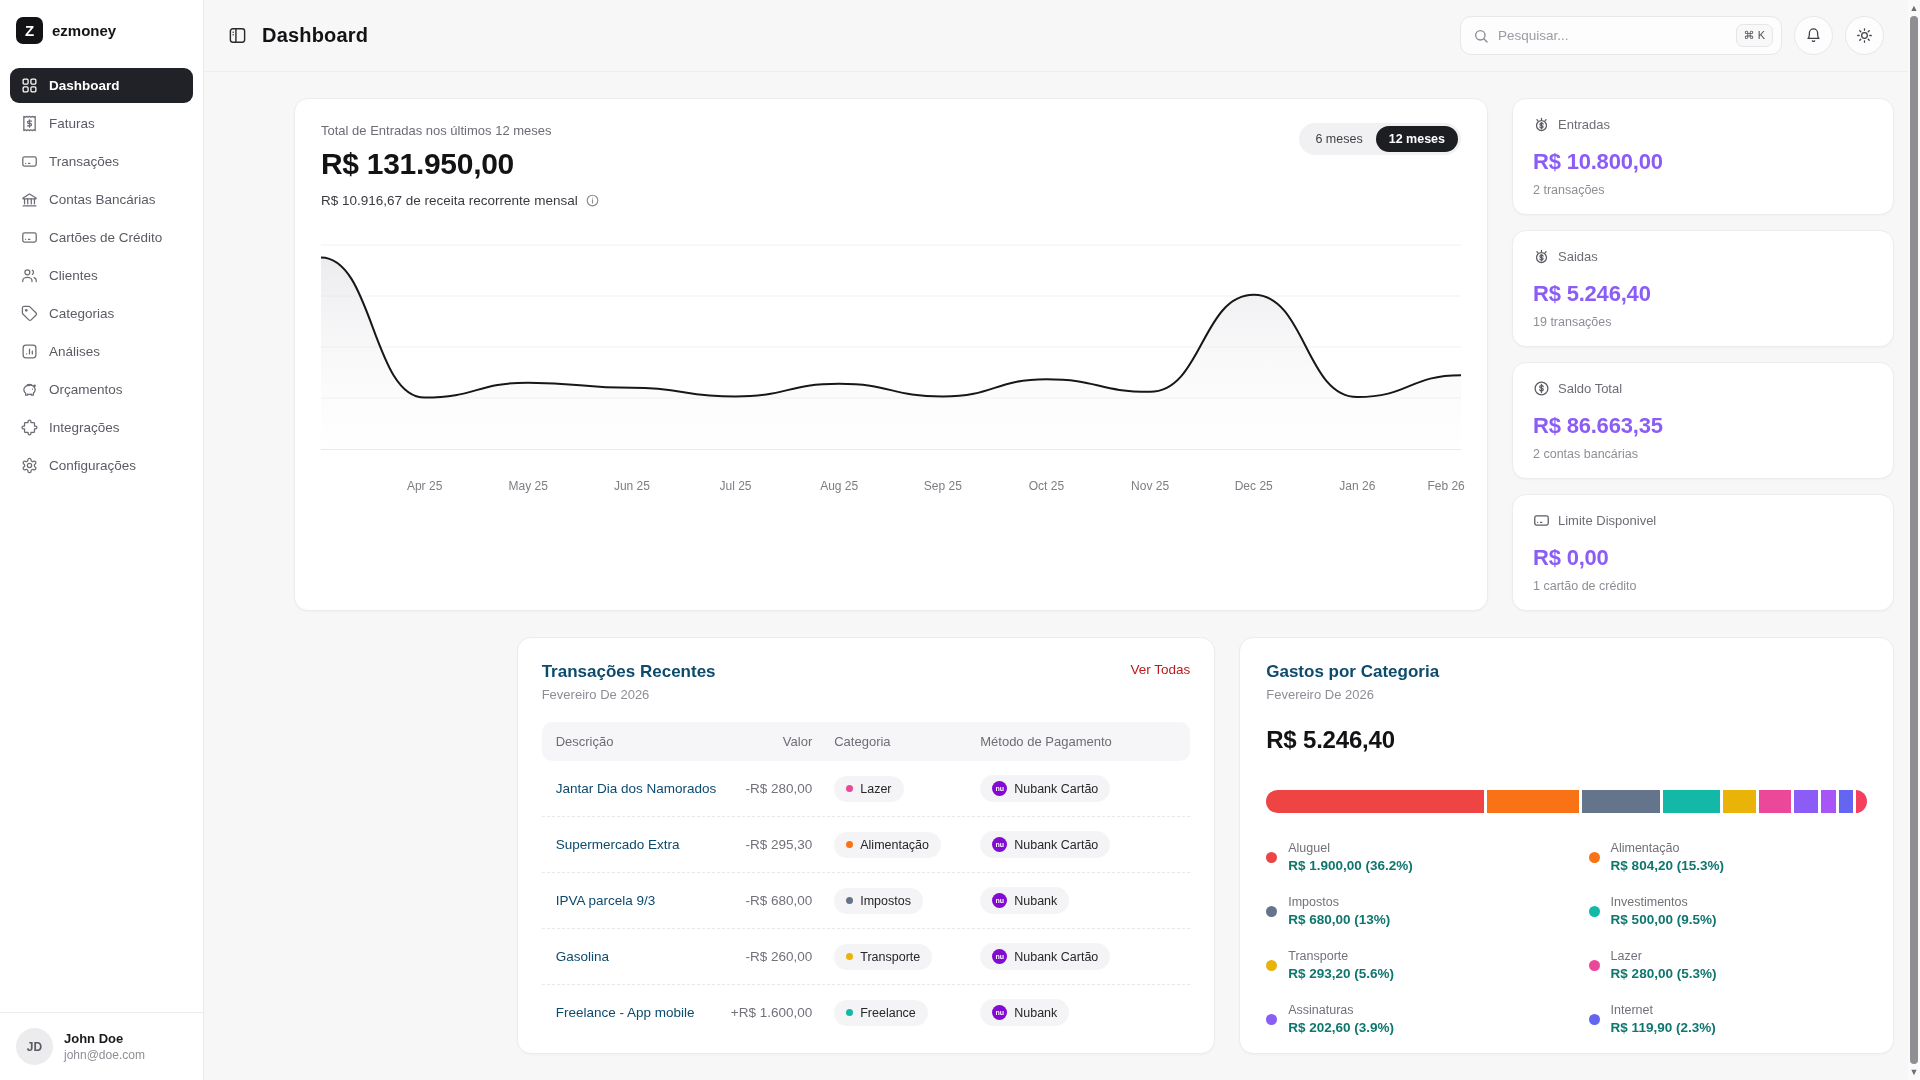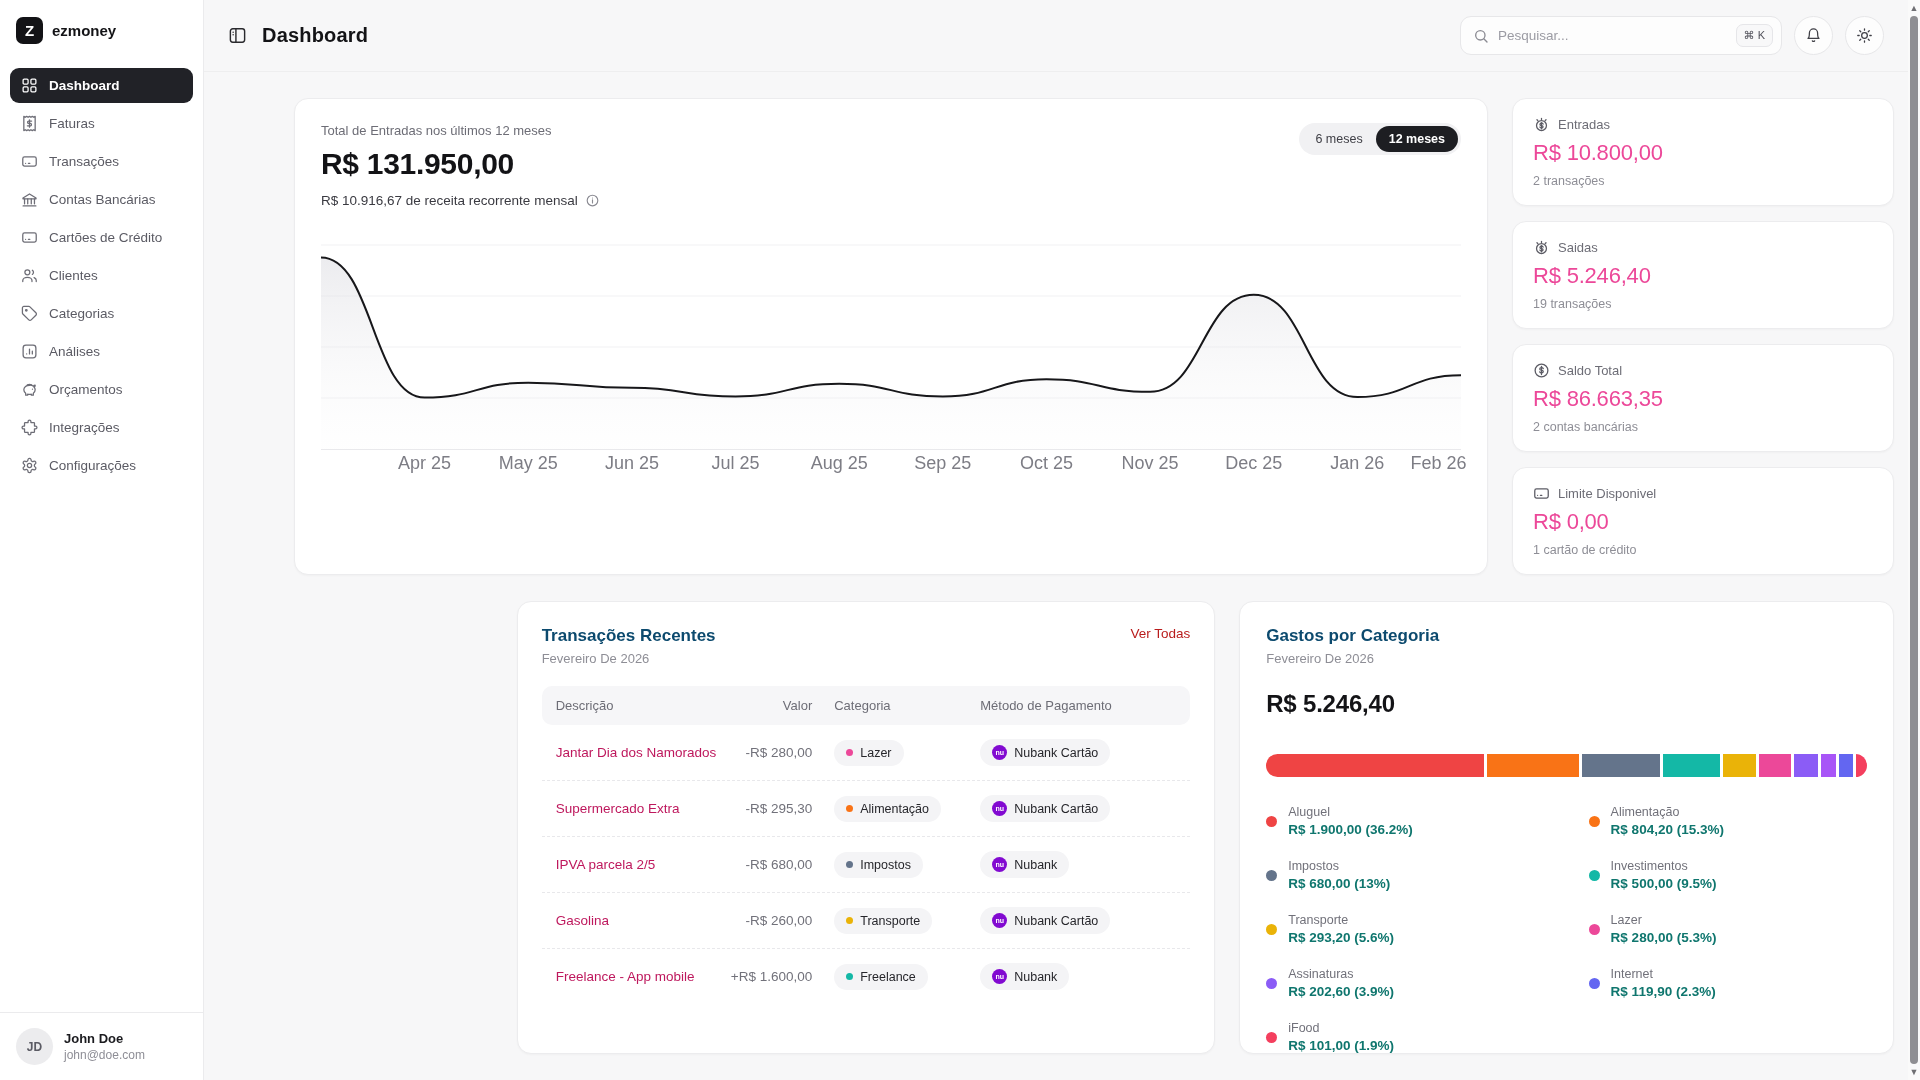--- a/index.html
+++ b/index.html
@@ -48,42 +48,42 @@
   .chart-head { display:flex; justify-content:space-between; align-items:flex-start; }
   .metric-label { font-size:13px; color:#6d6d76; }
   .metric-value { font-size:30px; font-weight:700; color:#131316; margin:9px 0 12px; letter-spacing:-.3px; }
   .metric-sub { font-size:13.5px; color:#3a3a41; display:flex; align-items:center; gap:7px; }
   .metric-sub svg { width:15px; height:15px; stroke:#8a8a92; }
   .toggle-group { background:#f1f1f3; border-radius:999px; padding:3px; display:flex; align-items:center; }
   .toggle-opt { font-size:12.5px; color:#3f3f46; padding:6px 13px; border-radius:999px; cursor:pointer; white-space:nowrap; }
   .toggle-opt.active { background:#1d1e22; color:#fff; font-weight:700; }
   .chart-zone { margin-top:36px; }
   .x-axis { position:relative; height:32px; border-top:1px solid #e9e9ec; }
-  .x-label { position:absolute; top:3px; transform:translateX(-50%); font-size:18px; color:#7d7d85; white-space:nowrap; }
+  .x-label { position:absolute; top:29px; transform:translateX(-50%); font-size:12px; color:#7d7d85; white-space:nowrap; }
   .x-label.last { transform:translateX(-90%); }
 
   
   .side-cards { display:flex; flex-direction:column; gap:15px; }
   .sum-card { flex:1; padding:17px 20px; display:flex; flex-direction:column; justify-content:center; }
   .sum-top { display:flex; align-items:center; gap:8px; font-size:13px; color:#6d6d76; }
   .sum-top svg { width:17px; height:17px; stroke:#5b5b64; }
-  .sum-value { font-size:22px; font-weight:400; color:#ec4899; margin:7px 0 8px; letter-spacing:-.2px; }
+  .sum-value { font-size:22px; font-weight:700; color:#8b5cf6; margin:16px 0 8px; letter-spacing:-.2px; }
   .sum-sub { font-size:12.5px; color:#8e8e96; }
 
   
   .tx-card { padding:24px 24px 0; overflow:hidden; }
   .card-head { display:flex; justify-content:space-between; align-items:flex-start; }
   .card-title { font-size:17px; font-weight:700; color:#0c4a6e; }
   .card-sub { font-size:13px; color:#8e8e96; margin-top:5px; }
   .link-btn { font-size:13.5px; color:#b91c1c; background:none; border:none; cursor:pointer; font-family:"Liberation Sans", sans-serif; }
   .tx-table { margin-top:20px; }
   .tx-hrow { display:grid; grid-template-columns:1fr 96px 168px 196px; align-items:center; background:#f6f6f8; border-radius:10px; padding:12px 14px; font-size:13px; color:#6d6d76; }
   .tx-row { display:grid; grid-template-columns:1fr 96px 168px 196px; align-items:center; padding:14px 14px; border-bottom:1px dashed #e8e8eb; }
   .tx-row:last-child { border-bottom:none; }
-  .tx-desc { font-size:13.5px; color:#be185d; }
+  .tx-desc { font-size:13.5px; color:#0c4a6e; }
   .tx-value { font-size:13.5px; color:#71717a; text-align:right; }
   .col-cat { padding-left:22px; }
   .pill { display:inline-flex; align-items:center; gap:7px; background:#f4f4f6; border-radius:999px; padding:6px 12px; font-size:12.5px; color:#26262b; }
   .dot { width:7px; height:7px; border-radius:50%; flex-shrink:0; }
   .nu-badge { width:15px; height:15px; border-radius:50%; color:#fff; font-size:7px; font-weight:700; display:grid; place-items:center; flex-shrink:0; }
 
   
   .spend-card { padding:24px 26px 0; overflow:hidden; }
   .spend-total { font-size:24px; font-weight:700; color:#131316; margin-top:24px; letter-spacing:-.2px; }
   .stacked-bar { margin-top:36px; height:23px; display:flex; gap:3px; border-radius:12px; overflow:hidden; }
@@ -378,21 +378,21 @@
             <span class="col-cat"><span class="pill">
                   <span class="dot" style="background: rgb(249, 115, 22);"></span>
                   <span>Alimentação</span>
                 </span></span>
             <span><span class="pill">
                   <span class="nu-badge" style="background: rgb(130, 10, 209);">nu</span>
                   <span>Nubank Cartão</span>
                 </span></span>
           </div>
           <div class="tx-row">
-            <span class="tx-desc">IPVA parcela 2/5</span>
+            <span class="tx-desc">IPVA parcela 9/3</span>
             <span class="tx-value">-R$ 680,00</span>
             <span class="col-cat"><span class="pill">
                   <span class="dot" style="background: rgb(100, 116, 139);"></span>
                   <span>Impostos</span>
                 </span></span>
             <span><span class="pill">
                   <span class="nu-badge" style="background: rgb(130, 10, 209);">nu</span>
                   <span>Nubank</span>
                 </span></span>
           </div>

